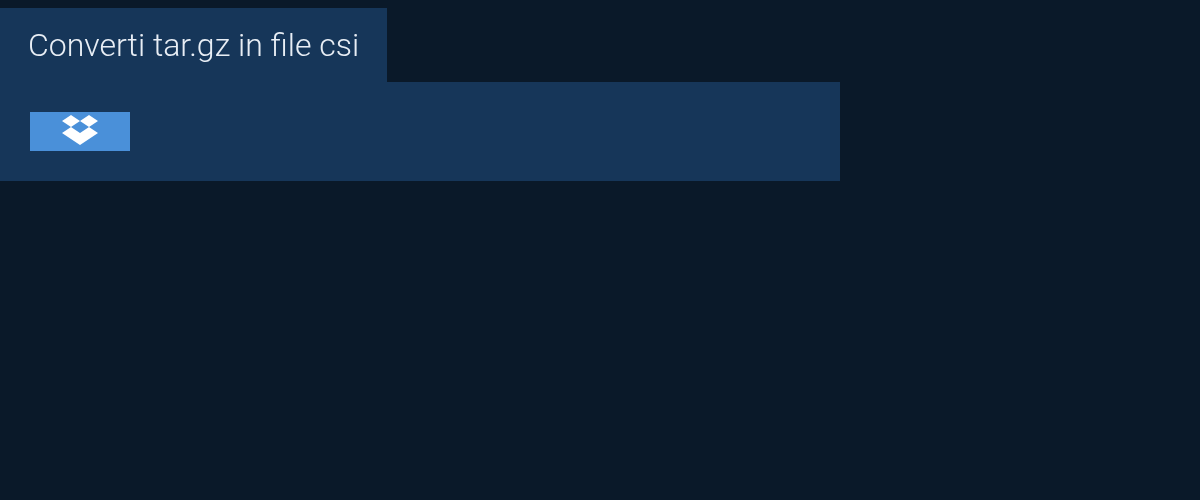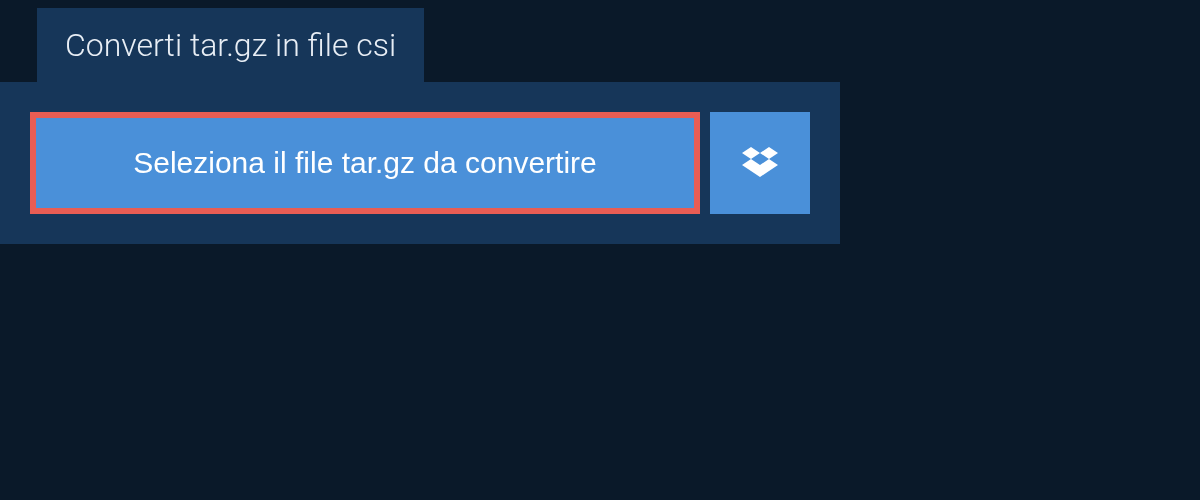--- a/index.html
+++ b/index.html
@@ -15,21 +15,20 @@
       overflow: hidden;
     }
     .tab-container {
       display: inline-block;
       background: #163659;
       padding: 18px 28px;
       color: #e8eef5;
       font-size: 32px;
       font-weight: 300;
       margin-top: 8px;
-      margin-left: 37px;
     }
     .content-panel {
       background: #163659;
       padding: 30px;
       width: 840px;
     }
     .button-row {
       display: flex;
       gap: 10px;
       align-items: stretch;
@@ -67,23 +66,20 @@
 <body>
 
 
 
 <div class="tab-container">
   <span>Converti tar.gz in file csi</span>
 </div>
 
 <div class="content-panel">
   <div class="button-row">
-    <button class="select-file-button">
-      <span>Seleziona il file tar.gz da convertire</span>
-    </button>
     <button class="dropbox-button">
       <span>
         <svg viewBox="0 0 24 24" xmlns="http://www.w3.org/2000/svg">
           <path d="M6 2L0 6l6 4-6 4 6 4 6-4 6 4 6-4-6-4 6-4-6-4-6 4-6-4zm6 4l6 4-6 4-6-4 6-4zm-6 12l6-4 6 4-6 4-6-4z"></path>
         </svg>
       </span>
     </button>
   </div>
 </div>
 

